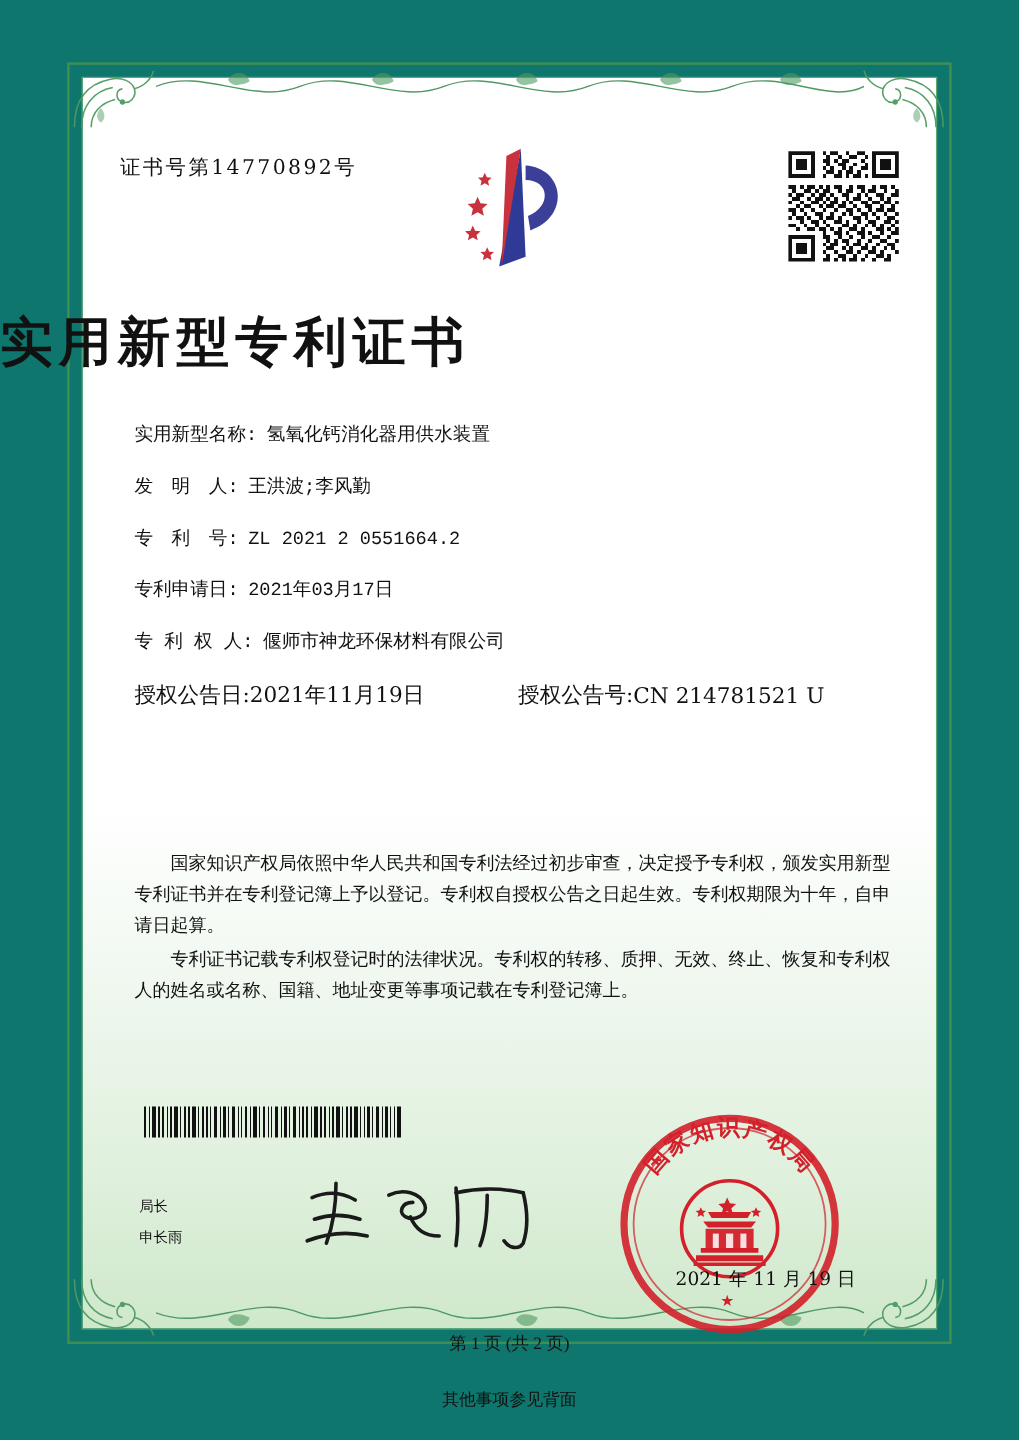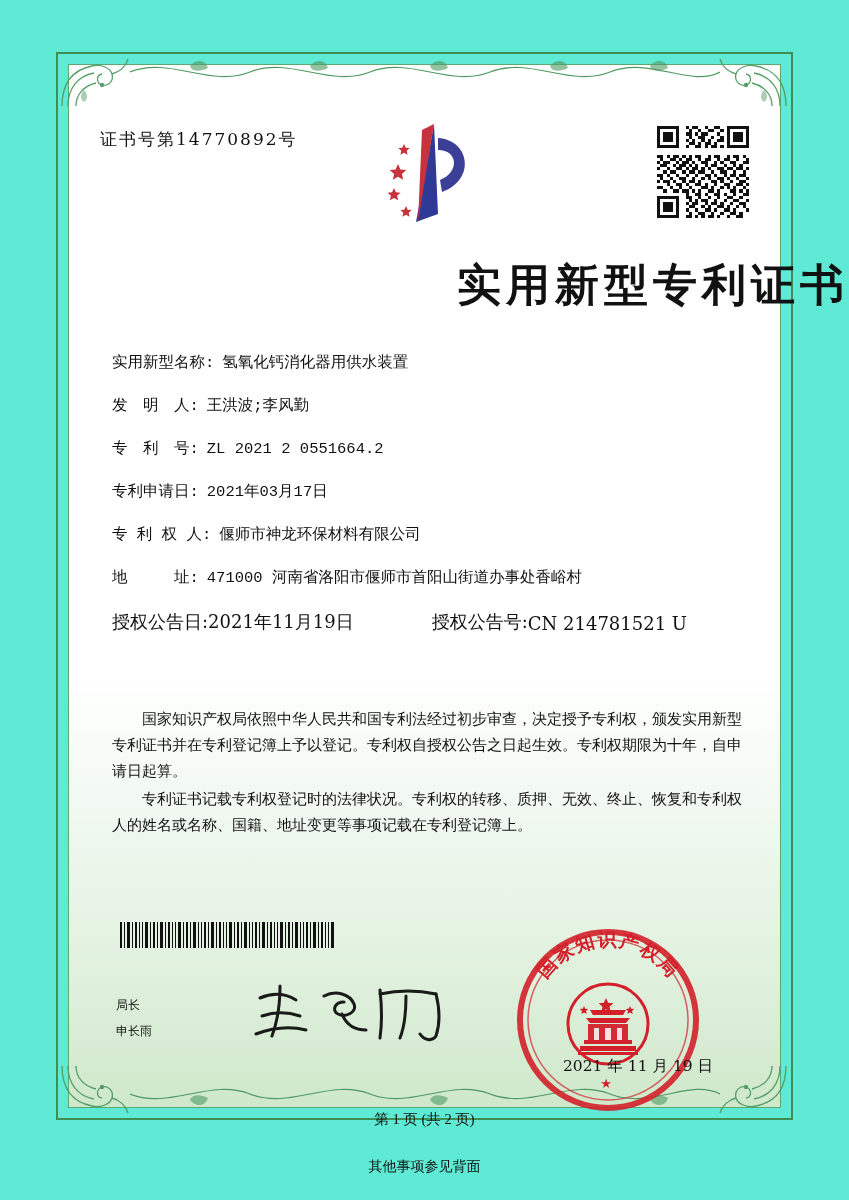--- a/index.html
+++ b/index.html
@@ -12,21 +12,21 @@
     height: 1200px;
     font-family: "Liberation Serif", serif;
     color: #111;
     position: relative;
     overflow: hidden;
   }
 
   .page {
     position: absolute;
     inset: 0;
-    background: #5eead4;
+    background: #0f766e;
   }
 
   
   .frame-outer {
     position: absolute;
     left: 56px;
     top: 52px;
     width: 737px;
     height: 1068px;
     border: 2px solid #3f8f55;
@@ -102,23 +102,23 @@
     right: 100px;
     top: 126px;
     width: 92px;
     height: 92px;
   }
   .qr svg { width: 100%; height: 100%; display: block; }
 
   .doc-title {
     position: absolute;
     left: 0;
-    right: 0;
+    right: 16px;
     top: 256px;
-    text-align: right;
+    text-align: left;
     font-size: 44px;
     font-weight: bold;
     letter-spacing: 5px;
     font-family: "DejaVu Serif", serif;
     color: #111;
   }
 
   
   .fields {
     position: absolute;
@@ -556,24 +556,20 @@
       <span class="val">ZL 2021 2 0551664.2</span>
     </div>
     <div class="field">
       <span class="lbl">专利申请日:</span>
       <span class="val">2021年03月17日</span>
     </div>
     <div class="field">
       <span class="lbl">专 利 权 人:</span>
       <span class="val">偃师市神龙环保材料有限公司</span>
     </div>
-    <div class="field">
-      <span class="lbl">地　　　址:</span>
-      <span class="val">471000 河南省洛阳市偃师市首阳山街道办事处香峪村</span>
-    </div>
     <div class="field-row-2">
       <span class="group">
         <span class="lbl">授权公告日:</span>
         <span class="val">2021年11月19日</span>
       </span>
       <span class="group second">
         <span class="lbl">授权公告号:</span>
         <span class="val">CN 214781521 U</span>
       </span>
     </div>

